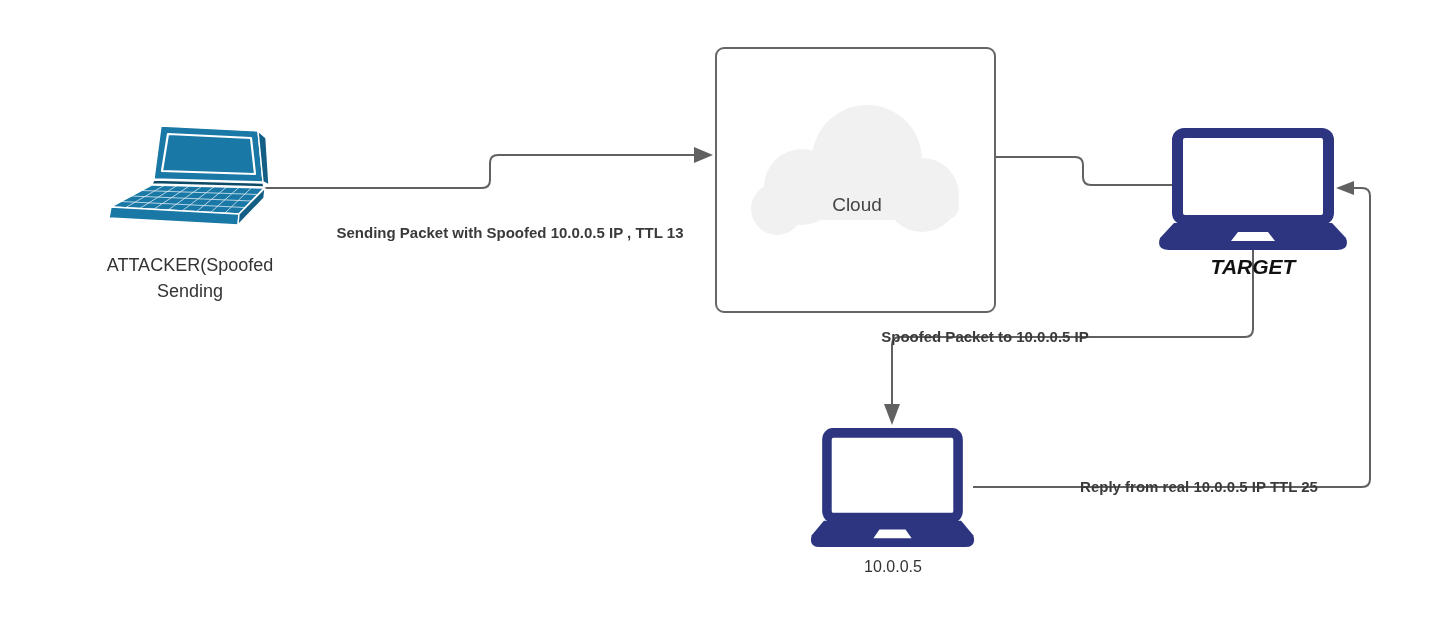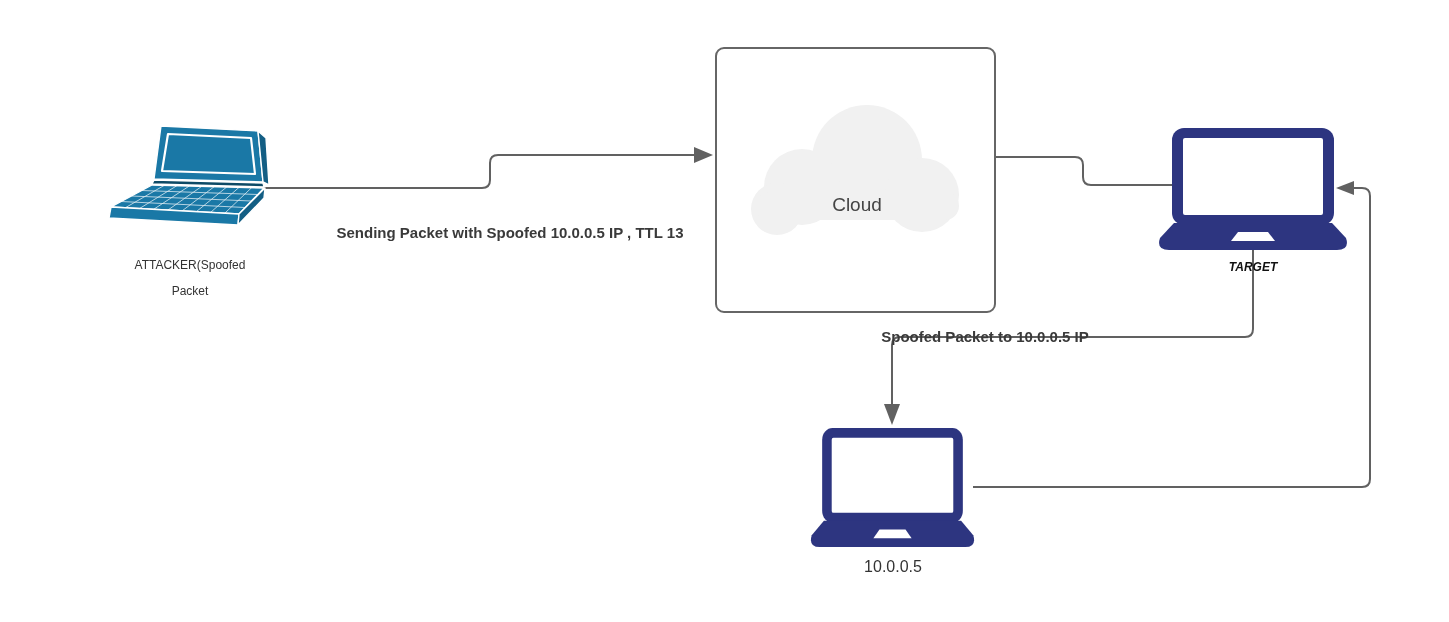--- a/index.html
+++ b/index.html
@@ -32,28 +32,28 @@
     transform: translateX(-50%);
     font-weight: bold;
     font-size: 15px;
     color: #3a3a3a;
     white-space: nowrap;
   }
   .node-label {
     position: absolute;
     z-index: 3;
     transform: translateX(-50%);
-    font-size: 12px;
+    font-size: 18px;
     color: #333333;
     text-align: center;
     white-space: nowrap;
     line-height: 26px;
   }
   .target-label {
-    font-size: 12px;
+    font-size: 21px;
     font-weight: bold;
     font-style: italic;
     color: #111111;
   }
   .host-label {
     font-size: 16px;
     color: #333333;
   }
   .cloud-box {
     position: absolute;
@@ -115,21 +115,21 @@
         <line x1="116.2" y1="64.7" x2="84.1" y2="88.9"></line>
         <line x1="128.7" y1="65" x2="98.3" y2="89.7"></line>
         <line x1="141.1" y1="65.3" x2="112.6" y2="90.4"></line>
         <line x1="153.6" y1="65.7" x2="126.8" y2="91.2"></line>
       </g>
     </svg>
   </div>
 
   <div class="node-label" style="left:190px; top:252px;">
     <div>ATTACKER(Spoofed</div>
-    <div>Packet</div>
+    <div>Sending</div>
   </div>
 
   <div class="cloud-box">
     <svg width="277" height="217" viewBox="0 0 277 217">
       <g fill="#f1f1f1">
         <circle cx="150" cy="111" r="55"></circle>
         <circle cx="85" cy="138" r="38"></circle>
         <circle cx="60" cy="160" r="26"></circle>
         <circle cx="205" cy="146" r="37"></circle>
         <rect x="38" y="143" width="204" height="28" rx="14"></rect>
@@ -153,14 +153,15 @@
       <rect x="14" y="0" width="162" height="97" rx="12" fill="#2d3580"></rect>
       <rect x="25" y="10" width="140" height="77" rx="2" fill="#ffffff"></rect>
       <path d="M16,95 H174 L188,110 Q192,122 179,122 H11 Q-2,122 2,110 Z" fill="#2d3580"></path>
       <path d="M80,104 H110 L117,113 H73 Z" fill="#ffffff"></path>
     </svg>
   </div>
   <div class="node-label host-label" style="left:893px; top:554px;text-align:center;">10.0.0.5</div>
 
   <div class="edge-label" style="left:510px; top:192px;margin-top:32px;">Sending Packet with Spoofed 10.0.0.5 IP , TTL 13</div>
   <div class="edge-label" style="left:985px; top:328px;">Spoofed Packet to 10.0.0.5 IP</div>
+  <div class="edge-label" style="left:1199px; top:478px;">Reply from real 10.0.0.5 IP TTL 25</div>
 
 </div>
 
 </body></html>

